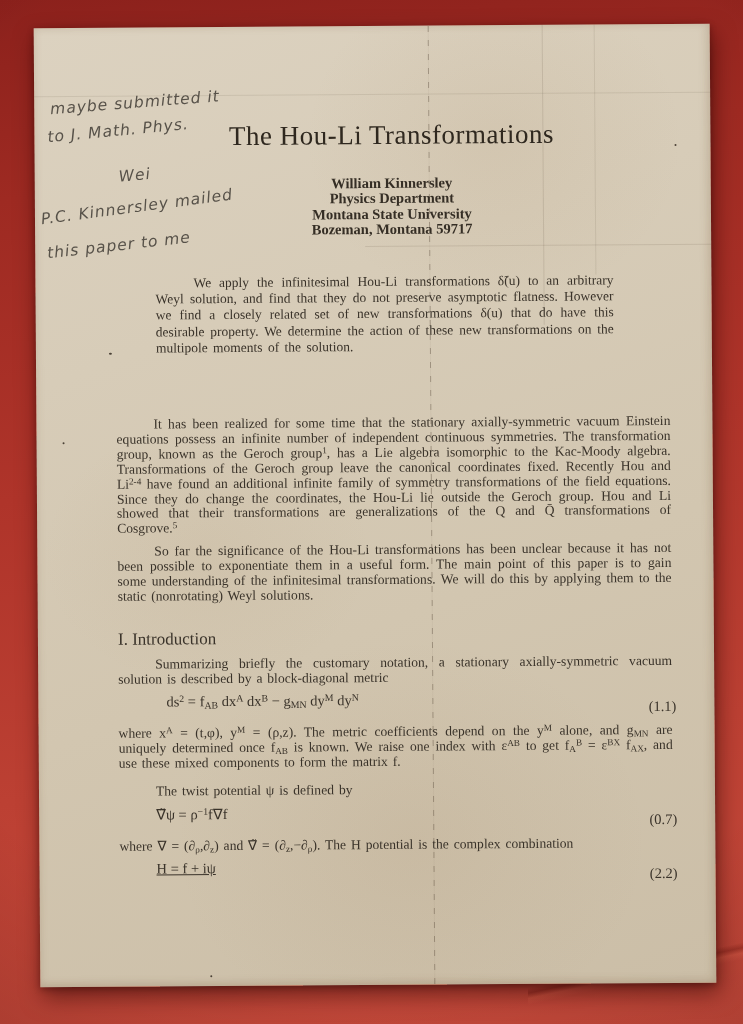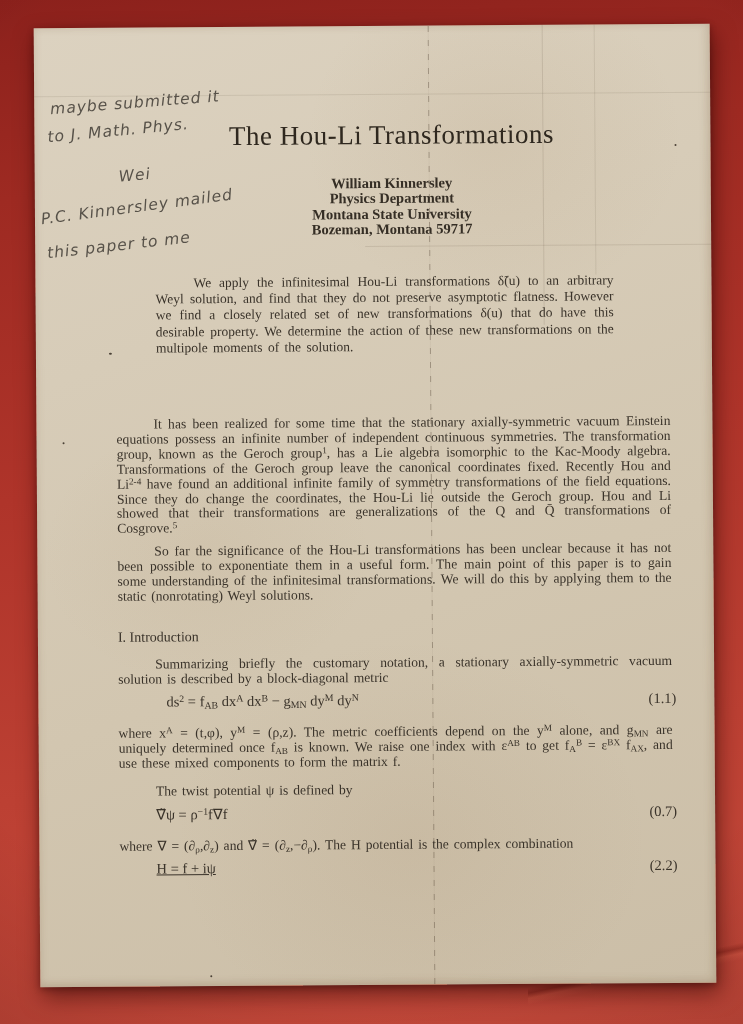--- a/index.html
+++ b/index.html
@@ -61,31 +61,31 @@
   .abstract {
     position:absolute; left:120px; top:248px; width:458px; margin:0;
     font-size:13.5px; line-height:16.2px; text-align:justify; text-indent:38px; word-spacing:2px;
   }
   .para {
     position:absolute; left:80px; width:554px; margin:0;
     font-size:13.6px; line-height:14.9px; text-align:justify; text-indent:37px; word-spacing:1.5px;
   }
   .p1 { top:390px; }
   .p2 { top:517px; }
-  .section-heading { position:absolute; left:80px; top:602px; font-size:14px; }
+  .section-heading { position:absolute; left:80px; top:602px; font-size:17px; }
   .p3 { top:630px; }
   .p4 { top:699px; text-indent:0; }
   .p5 { top:757px; }
   .p6 { top:812px; text-indent:0; }
 
   .equation { position:absolute; left:80px; width:558px; font-size:14.5px; }
   .eq-11 { top:666px; } .eq-11 .eq-body { margin-left:48px; }
   .eq-12 { top:779px; } .eq-12 .eq-body { margin-left:37px;text-align:right; }
   .eq-13 { top:833px; } .eq-13 .eq-body { margin-left:37px;text-decoration:underline; }
-  .eq-num { position:absolute; right:0; top:0;margin-left:9px; }
+  .eq-num { position:absolute; right:0; top:8px;margin-left:9px; }
 
   sup { font-size:.68em; line-height:0; vertical-align:.45em; letter-spacing:0; }
   sub { font-size:.68em; line-height:0; vertical-align:-.25em; letter-spacing:0; }
 </style>
 </head>
 <body>
 
 <div class="photo">
   <div class="cloth-crease"></div>
 

